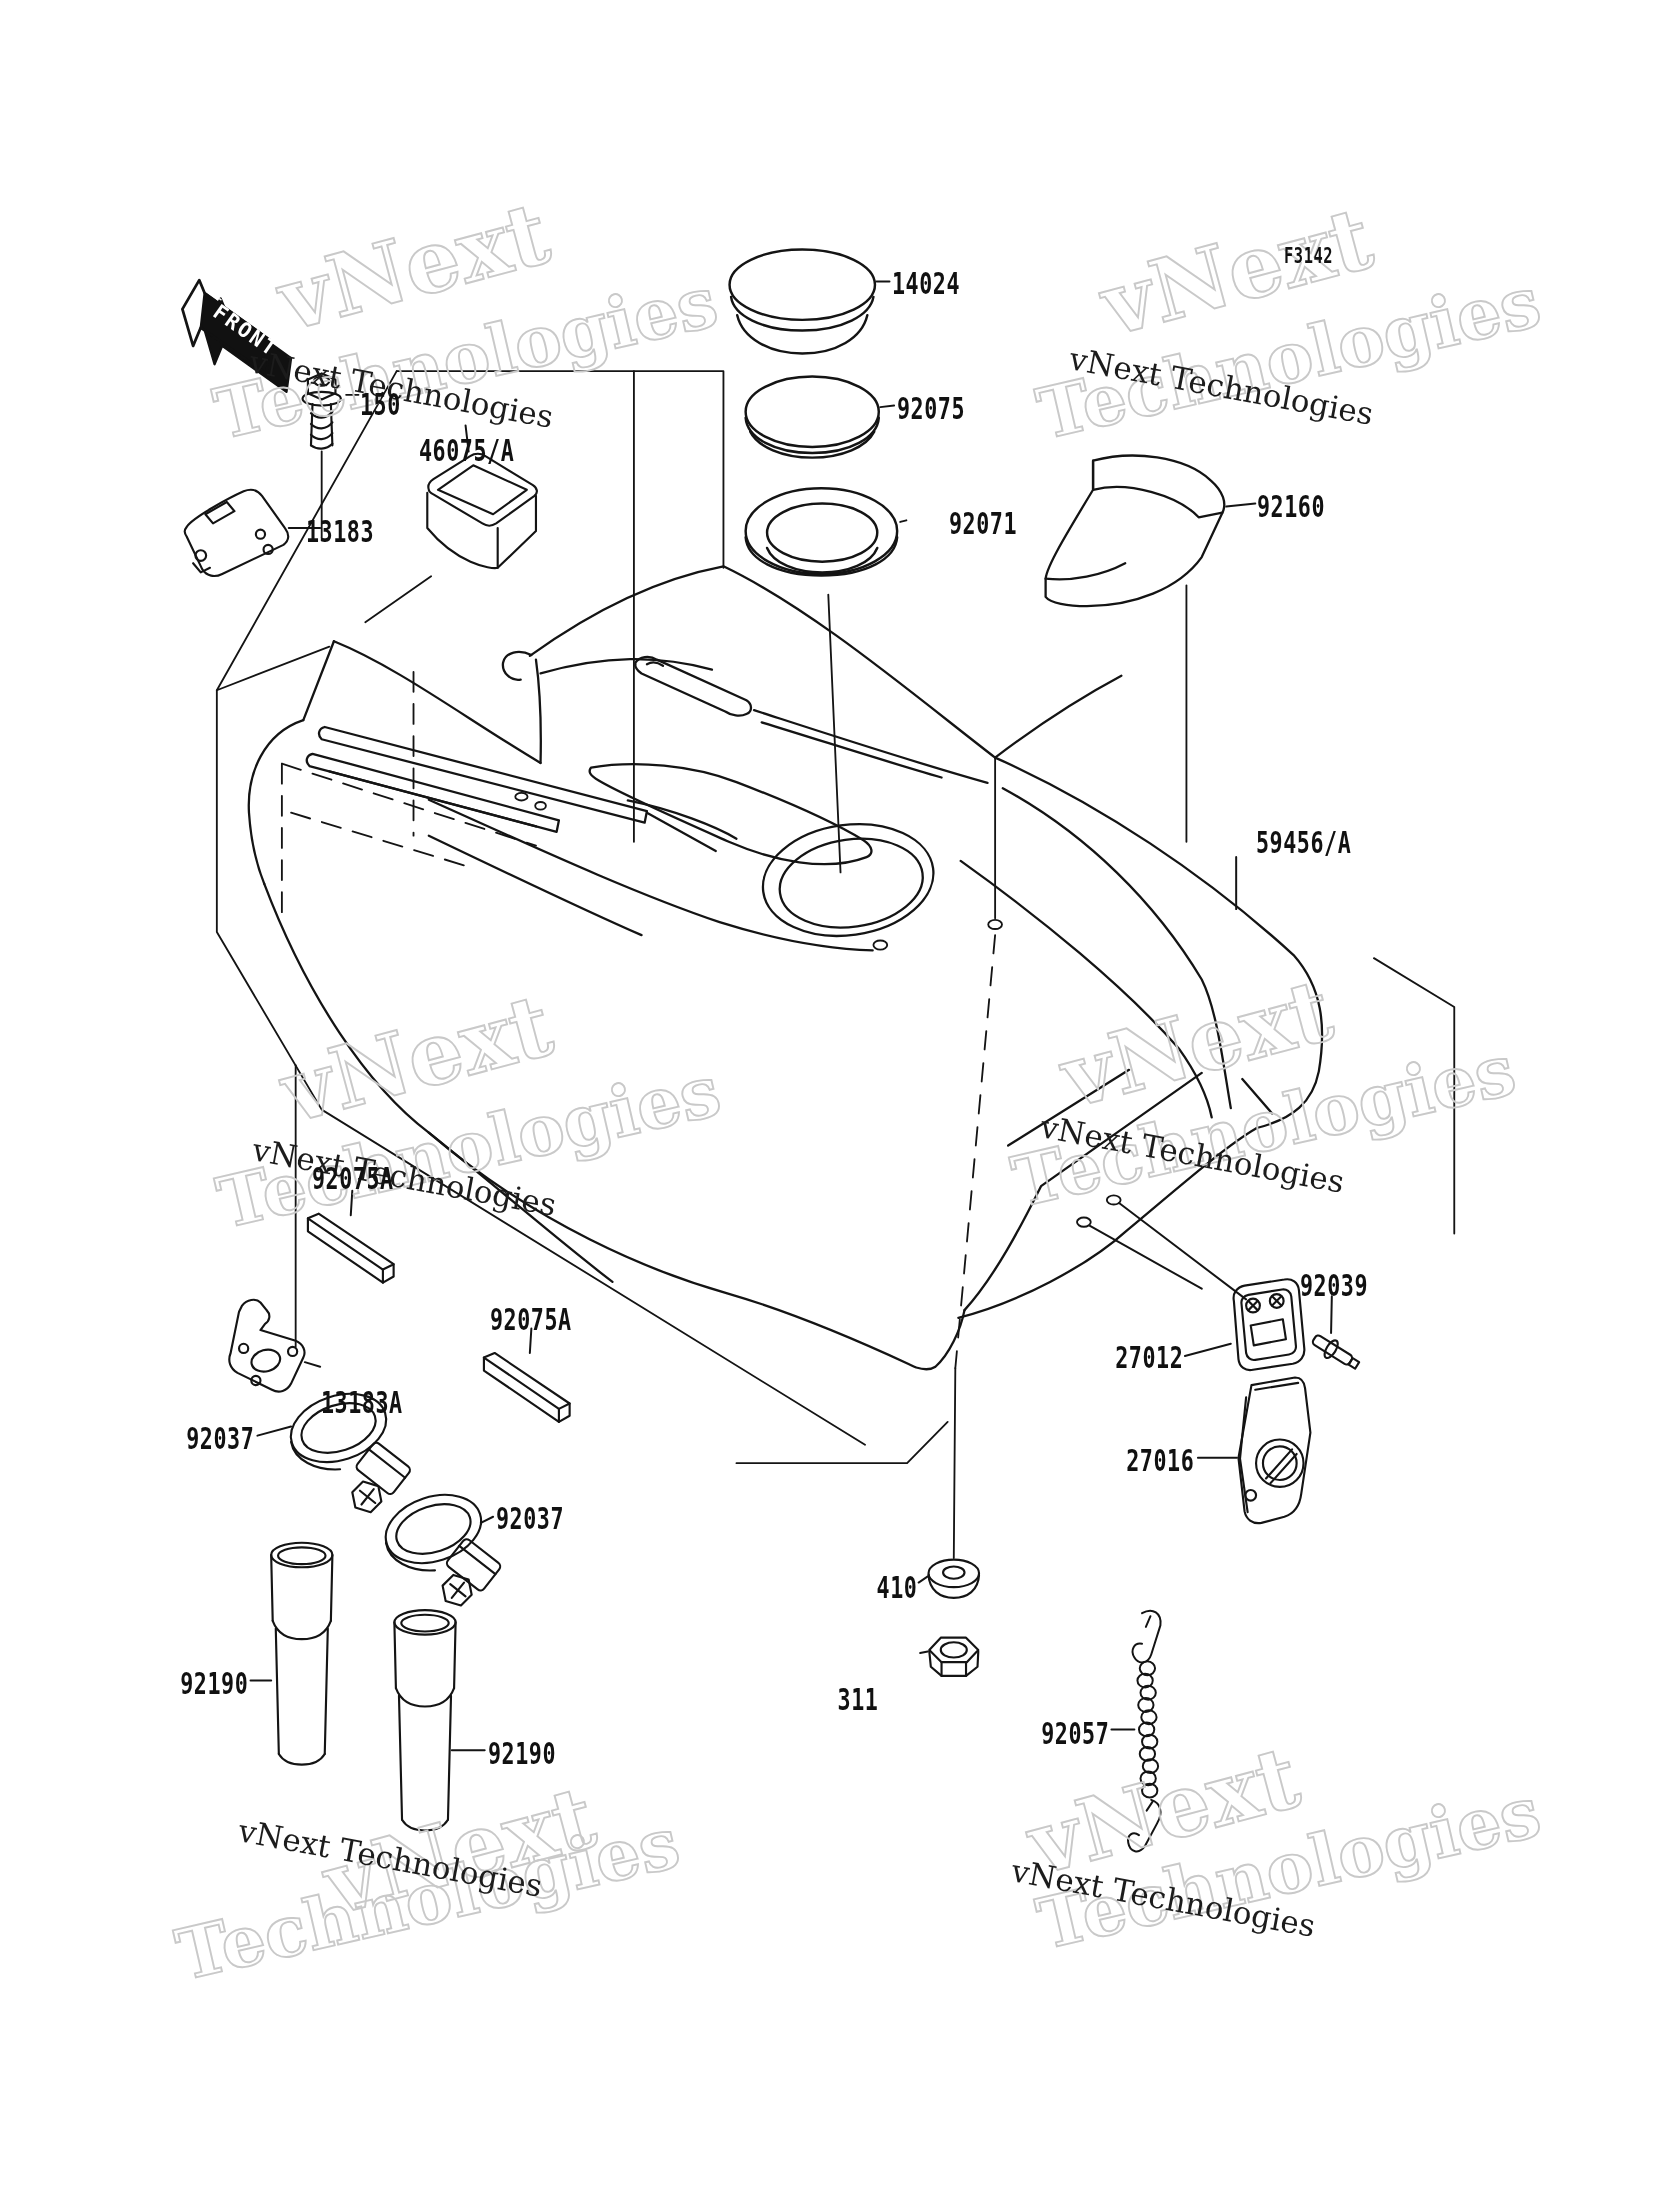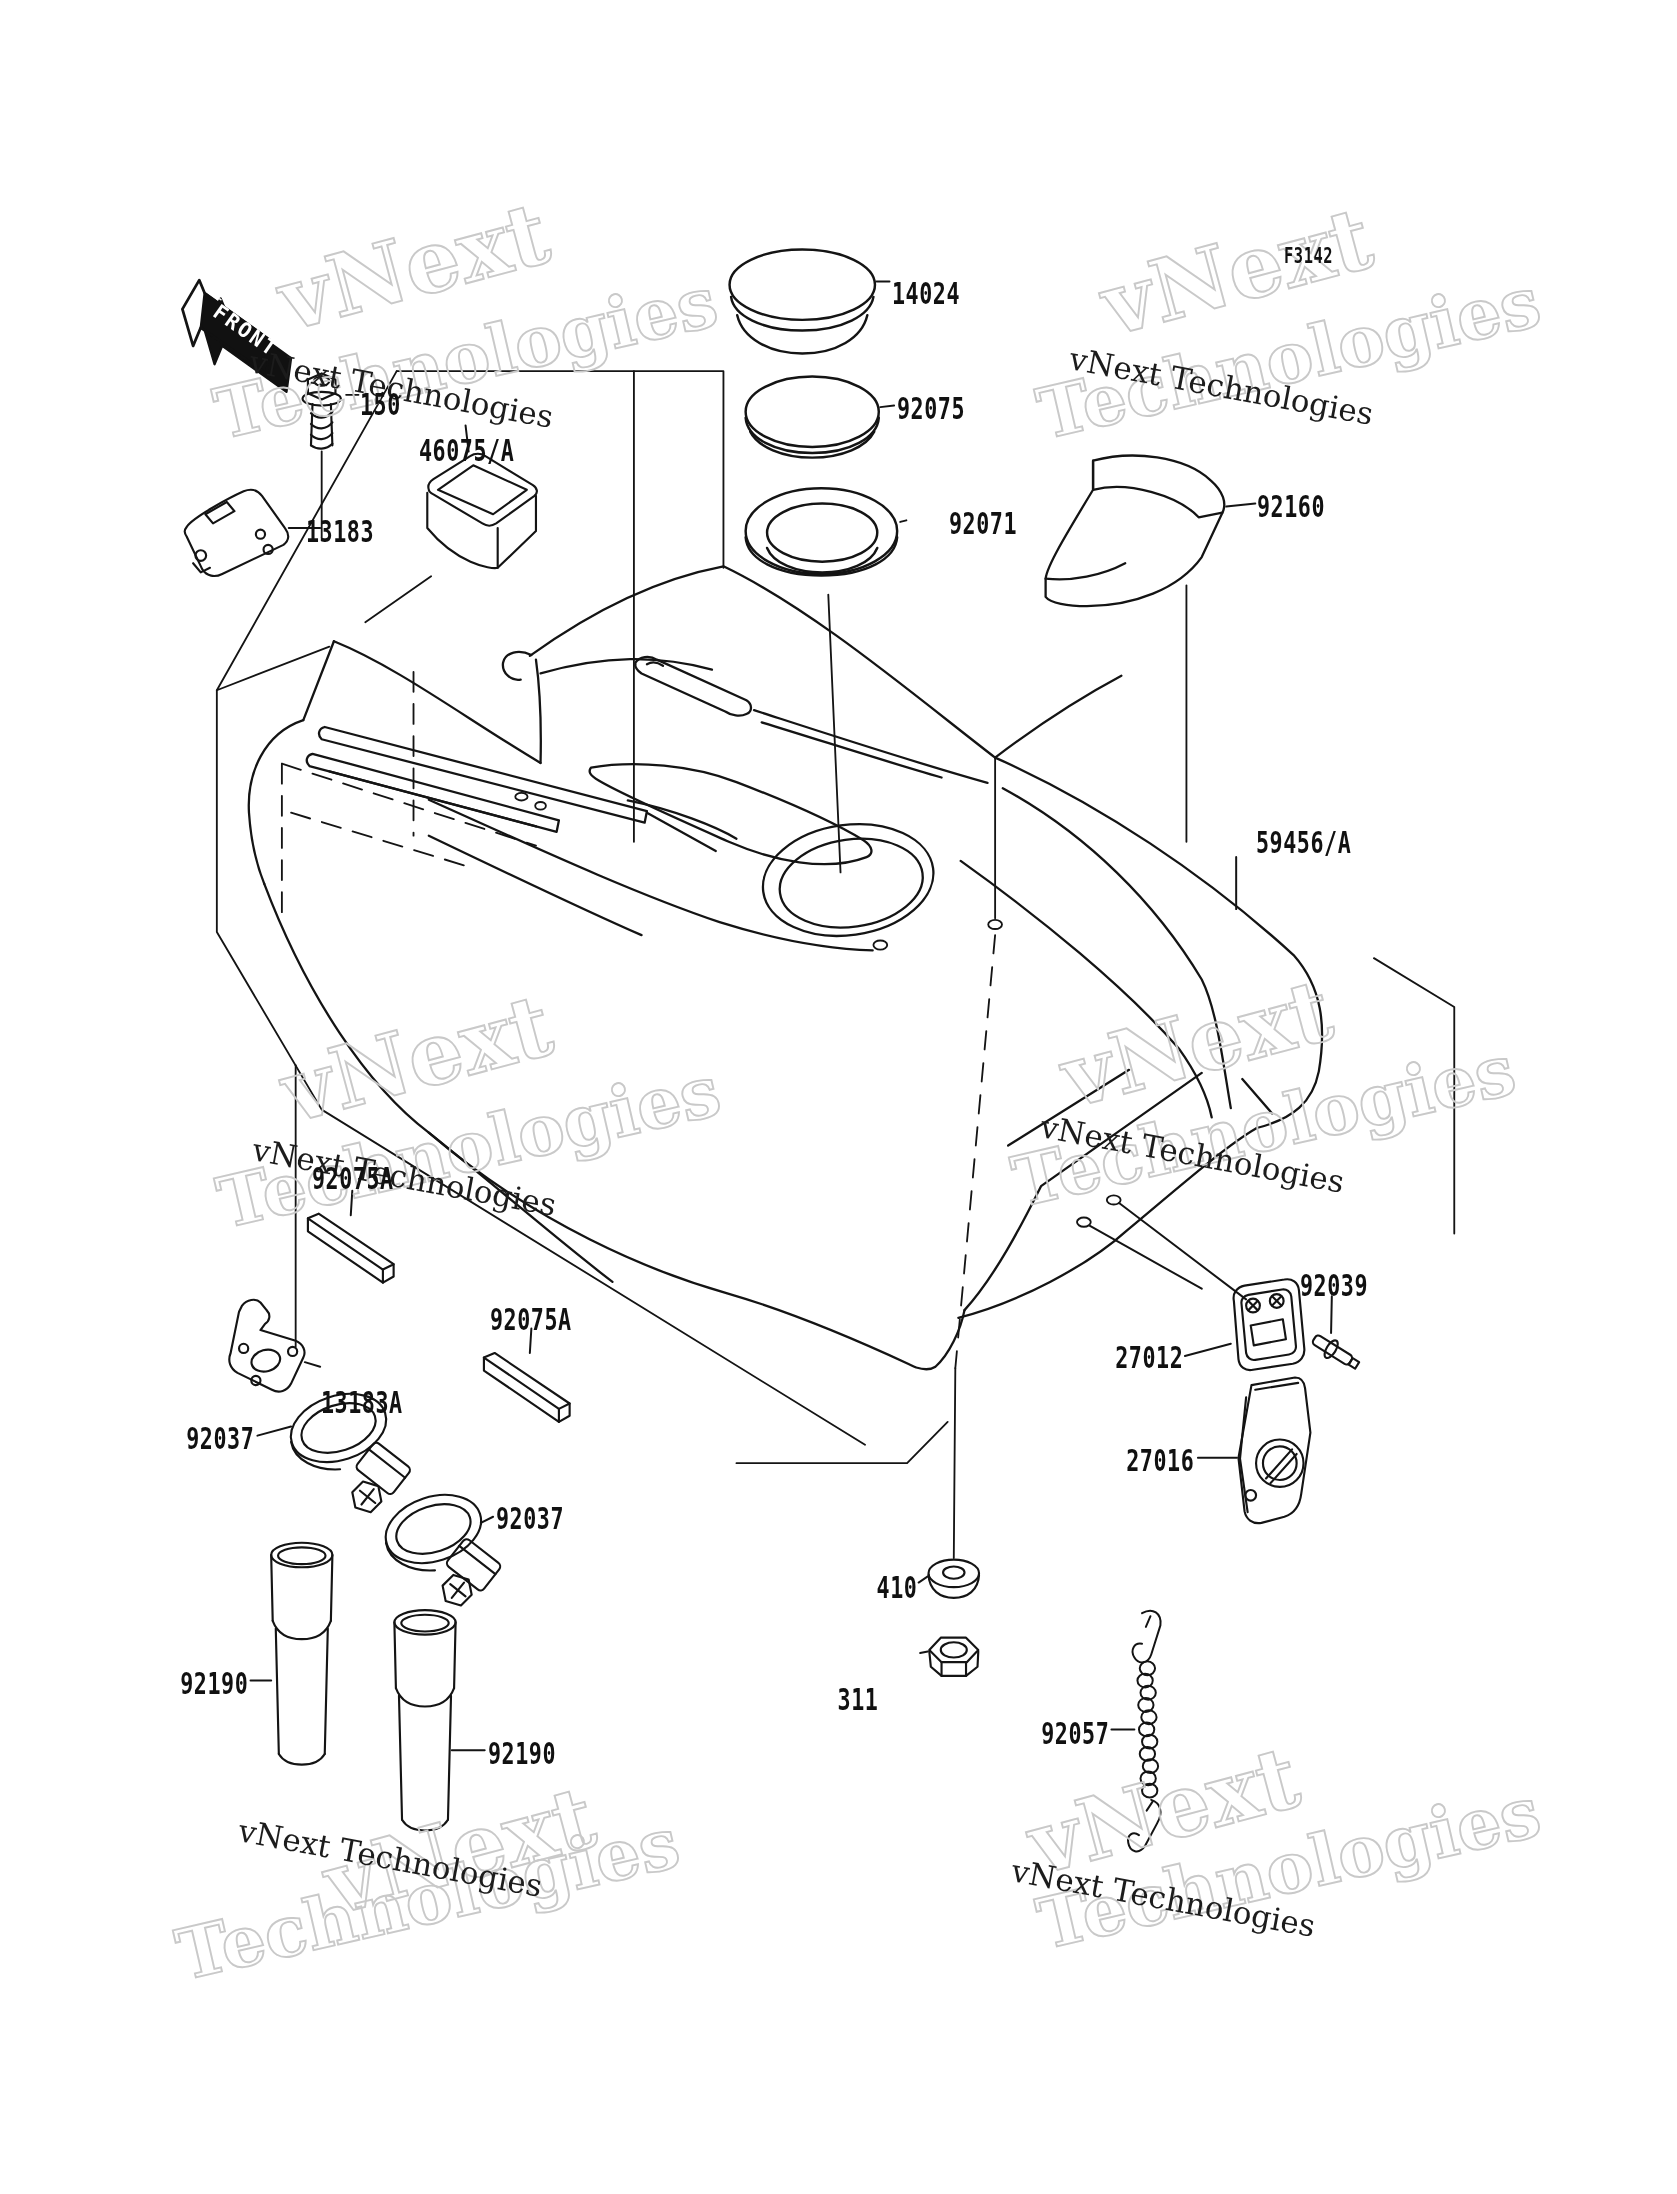--- a/index.html
+++ b/index.html
@@ -344,21 +344,21 @@
 </div>
 <div class="wm" style="left:1012px;top:1852px;">
   <span class="o" style="left:19px;top:-57px;">vNext</span>
   <span class="o o2" style="left:27px;top:32px;">Technologies</span>
   <span class="s" style="left:0;top:0;">vNext Technologies</span>
 </div>
 
 <div class="pl" style="left:360px;top:386px;"><span>150</span></div>
 <div class="pl" style="left:306px;top:513px;"><span>13183</span></div>
 <div class="pl" style="left:419px;top:396px;margin-top:36px;"><span>46075/A</span></div>
-<div class="pl" style="left:892px;top:265px;margin-top:10px;"><span>14024</span></div>
+<div class="pl" style="left:892px;top:265px;"><span>14024</span></div>
 <div class="pl" style="left:897px;top:390px;"><span>92075</span></div>
 <div class="pl" style="left:908px;top:505px;margin-left:41px;"><span>92071</span></div>
 <div class="pl" style="left:1257px;top:488px;text-decoration:underline;"><span>92160</span></div>
 <div class="pl small" style="left:1284px;top:243px;"><span>F3142</span></div>
 <div class="pl" style="left:1256px;top:824px;"><span>59456/A</span></div>
 <div class="pl" style="left:312px;top:1160px;"><span>92075A</span></div>
 <div class="pl" style="left:490px;top:1301px;"><span>92075A</span></div>
 <div class="pl" style="left:321px;top:1352px;margin-top:32px;"><span>13183A</span></div>
 <div class="pl r" style="right:1424px;top:1420px;"><span>92037</span></div>
 <div class="pl" style="left:496px;top:1500px;"><span>92037</span></div>

